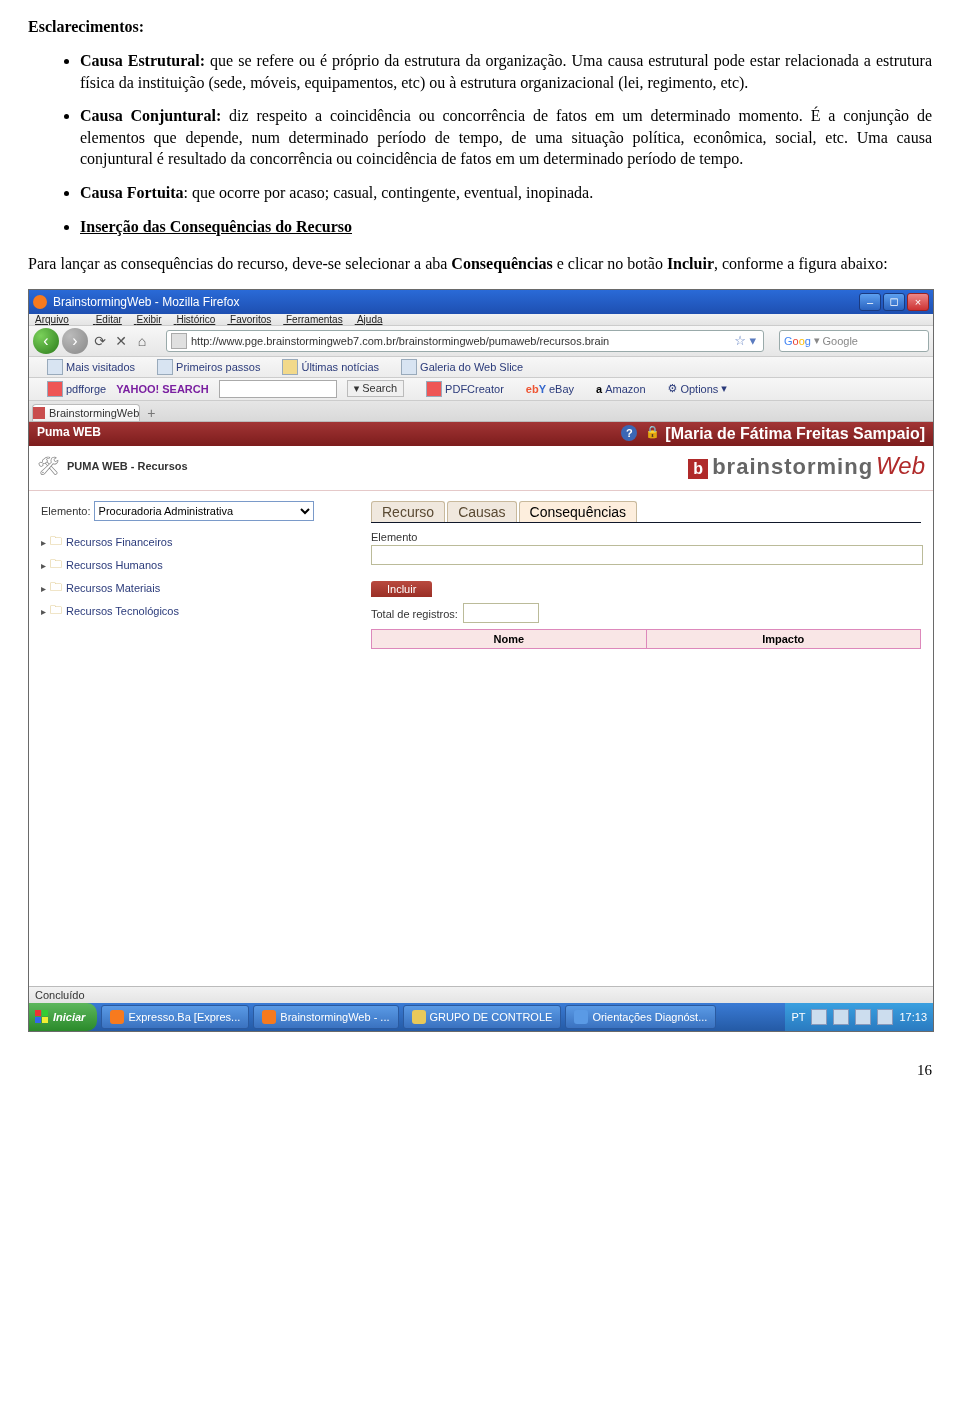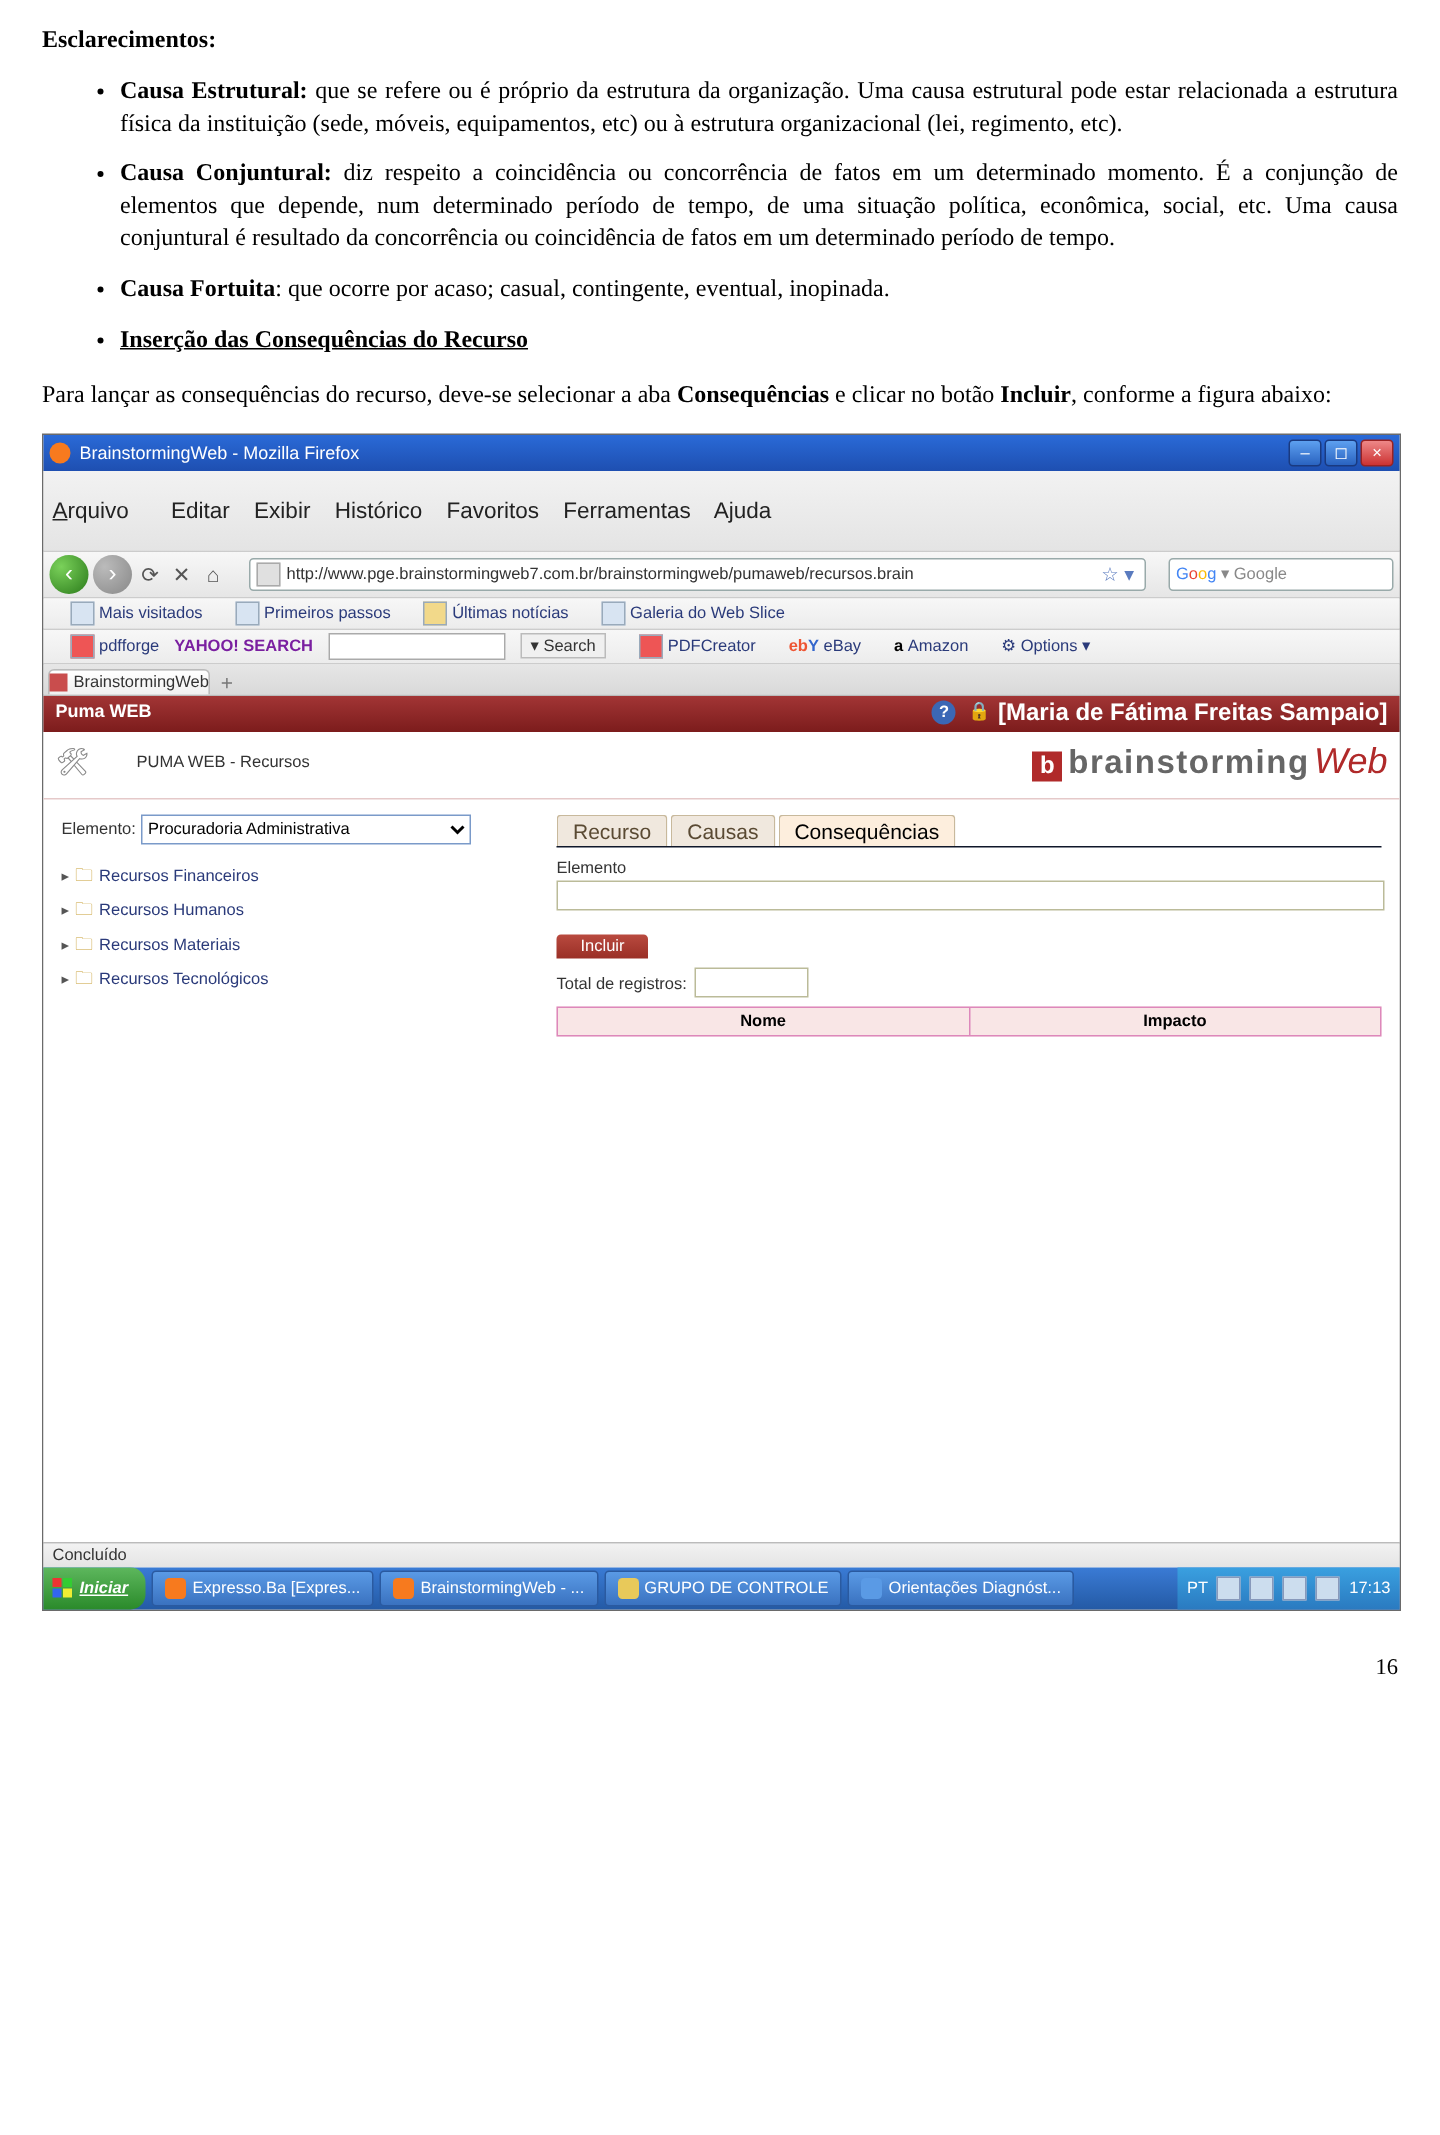--- a/index.html
+++ b/index.html
@@ -49,21 +49,21 @@
     display: flex;
     align-items: center;
     padding: 3px 4px;
     font-size: 12px;
   }
   .ff-icon { width:14px; height:14px; background:#f77a1e; border-radius:50%; margin-right:6px; }
   .win-btns { margin-left:auto; display:flex; gap:2px; }
   .win-btn { width:20px; height:16px; background:linear-gradient(#5da0f0,#2a63c0); border:1px solid #1a3a80; border-radius:3px; display:flex; align-items:center; justify-content:center; color:#fff; font-size:11px; }
   .win-btn.close { background:linear-gradient(#e88,#c33); border-color:#922; }
 
-  .menubar { background:linear-gradient(#f2f2f2,#e4e4e4); padding:18px 6px; font-size:15px; color:#222; }
+  .menubar { background:linear-gradient(#f2f2f2,#e4e4e4); padding:0 6px; font-size:10px; color:#222;text-decoration:underline; }
   .menubar span { margin-right:12px; }
   .menubar span u { text-decoration: underline; }
 
   .navbar { background:linear-gradient(#f7f7f7,#e6e6e6); display:flex; align-items:center; padding:2px 4px; gap:3px; border-top:1px solid #ccc; border-bottom:1px solid #ccc; }
   .nav-back,.nav-fwd { width:26px; height:26px; border-radius:50%; display:flex; align-items:center; justify-content:center; font-size:16px; color:#fff; }
   .nav-back { background:radial-gradient(circle at 30% 30%,#7ad15a,#2a7a1a); }
   .nav-fwd  { background:radial-gradient(circle at 30% 30%,#bbb,#888); }
   .nav-ic { width:18px; height:18px; display:flex; align-items:center; justify-content:center; color:#555; font-size:14px; }
   .url-box { flex:1; background:#fff; border:1px solid #9aa; border-radius:3px; height:20px; display:flex; align-items:center; padding:0 4px; font-size:11px; color:#333; margin:0 12px;justify-content:space-between; }
   .url-box .ico { width:14px; height:14px; background:#e0e0e0; border:1px solid #aaa; margin-right:4px; }
@@ -84,21 +84,21 @@
   .tab-plus { width:22px; text-align:center; color:#777; font-size:14px; }
 
   .puma-bar { background:linear-gradient(#a23535,#7c1c1c); color:#fff; font-weight:bold; padding:3px 8px; display:flex; align-items:flex-start; font-size:12px; }
   .puma-bar .help-ic { width:16px; height:16px; border-radius:50%; background:#3b67b5; color:#fff; display:flex; align-items:center; justify-content:center; font-size:11px; margin-left:auto; }
   .puma-bar .lock-ic { margin-left:8px; margin-right:5px; font-size:12px; }
   .puma-bar .user { font-weight:bold; font-size:16px; }
 
   .app-area { background:#fff; min-height:540px; position:relative; }
   .app-top { display:flex; align-items:center; padding:6px 8px 10px 8px; border-bottom:1px solid #e5c9c9; }
   .wrench-ic { width:22px; height:22px; color:#888; font-size:18px; margin-right:8px; }
-  .app-title { font-weight:normal; font-size:11px; color:#333;margin-left:24px; }
+  .app-title { font-weight:bold; font-size:11px; color:#333; }
   .brand-box { margin-left:auto; display:flex; align-items:baseline; font-weight:bold; font-size:22px; }
   .brand-box .sq { width:20px; height:20px; background:#b02a2a; color:#fff; display:flex; align-items:center; justify-content:center; font-size:16px; margin-right:4px; }
   .brand-box .bs { color:#666; letter-spacing:1px; }
   .brand-box .web { color:#b02a2a; font-style:italic; font-weight:normal; font-size:24px; margin-left:3px; }
 
   .app-body { display:flex; padding:10px 12px 20px 12px; gap:30px; }
   .left-col { width:300px; }
   .left-col .lbl { font-size:11px; color:#333; }
   .left-col select { width:220px; font-size:11px; height:20px; border:1px solid #7a9ac9; background:#fff; }
   .tree { margin-top:10px; font-size:11px; color:#2a3a7a; }
@@ -117,21 +117,21 @@
   .incl-btn { background:linear-gradient(#b94a3f,#9a2f26); color:#fff; border:none; padding:2px 16px; font-size:11px; border-radius:3px 3px 0 0; }
   .tot-lbl { font-size:11px; color:#333; margin-top:6px; }
   .tot-inp { width:70px; height:16px; border:1px solid #bb9; margin-left:2px; }
   .grid-head { display:flex; margin-top:6px; border:1px solid #d8b; background:#f9e6e6; font-size:11px; font-weight:bold; }
   .grid-head div { flex:1; text-align:center; padding:3px 0; border-right:1px solid #d8b; }
   .grid-head div:last-child { border-right:none; }
 
   .statusbar { background:linear-gradient(#f2f2f2,#e4e4e4); border-top:1px solid #bbb; font-size:11px; color:#333; padding:2px 6px; }
 
   .taskbar { background:linear-gradient(#3a7bd5,#245aa5); display:flex; align-items:center; height:28px; font-size:11px; color:#fff; }
-  .start-btn { background:linear-gradient(#5db75d,#2a8a2a); height:100%; display:flex; align-items:center; padding:0 12px 0 6px; border-radius:0 10px 10px 0; font-style:italic; font-weight:bold; gap:5px;text-decoration:underline; }
+  .start-btn { background:linear-gradient(#5db75d,#2a8a2a); height:100%; display:flex; align-items:center; padding:0 12px 0 6px; border-radius:0 10px 10px 0; font-style:italic; font-weight:bold; gap:5px; }
   .start-btn .win-flag { display:grid; grid-template-columns:6px 6px; grid-template-rows:6px 6px; gap:1px; }
   .start-btn .win-flag span:nth-child(1){background:#e33;} .start-btn .win-flag span:nth-child(2){background:#3c3;}
   .start-btn .win-flag span:nth-child(3){background:#36e;} .start-btn .win-flag span:nth-child(4){background:#ee3;}
   .task-item { background:linear-gradient(#5a9ae5,#3a72c0); border:1px solid #2a5aa0; border-radius:3px; padding:2px 8px; margin-left:4px; display:flex; align-items:center; gap:4px; height:18px; }
   .task-item .ti-ic { width:14px; height:14px; background:#f77a1e; border-radius:3px; }
   .tray { margin-left:auto; background:linear-gradient(#3aa0e0,#2a7ac0); height:100%; display:flex; align-items:center; padding:0 6px; gap:6px; font-size:11px; }
   .tray .tr-ic { width:14px; height:14px; background:#cde; border:1px solid #89b; }
 
   .page-num { text-align:right; font-family:"Times New Roman", serif; font-size:15px; margin-top:30px; }
 </style>

